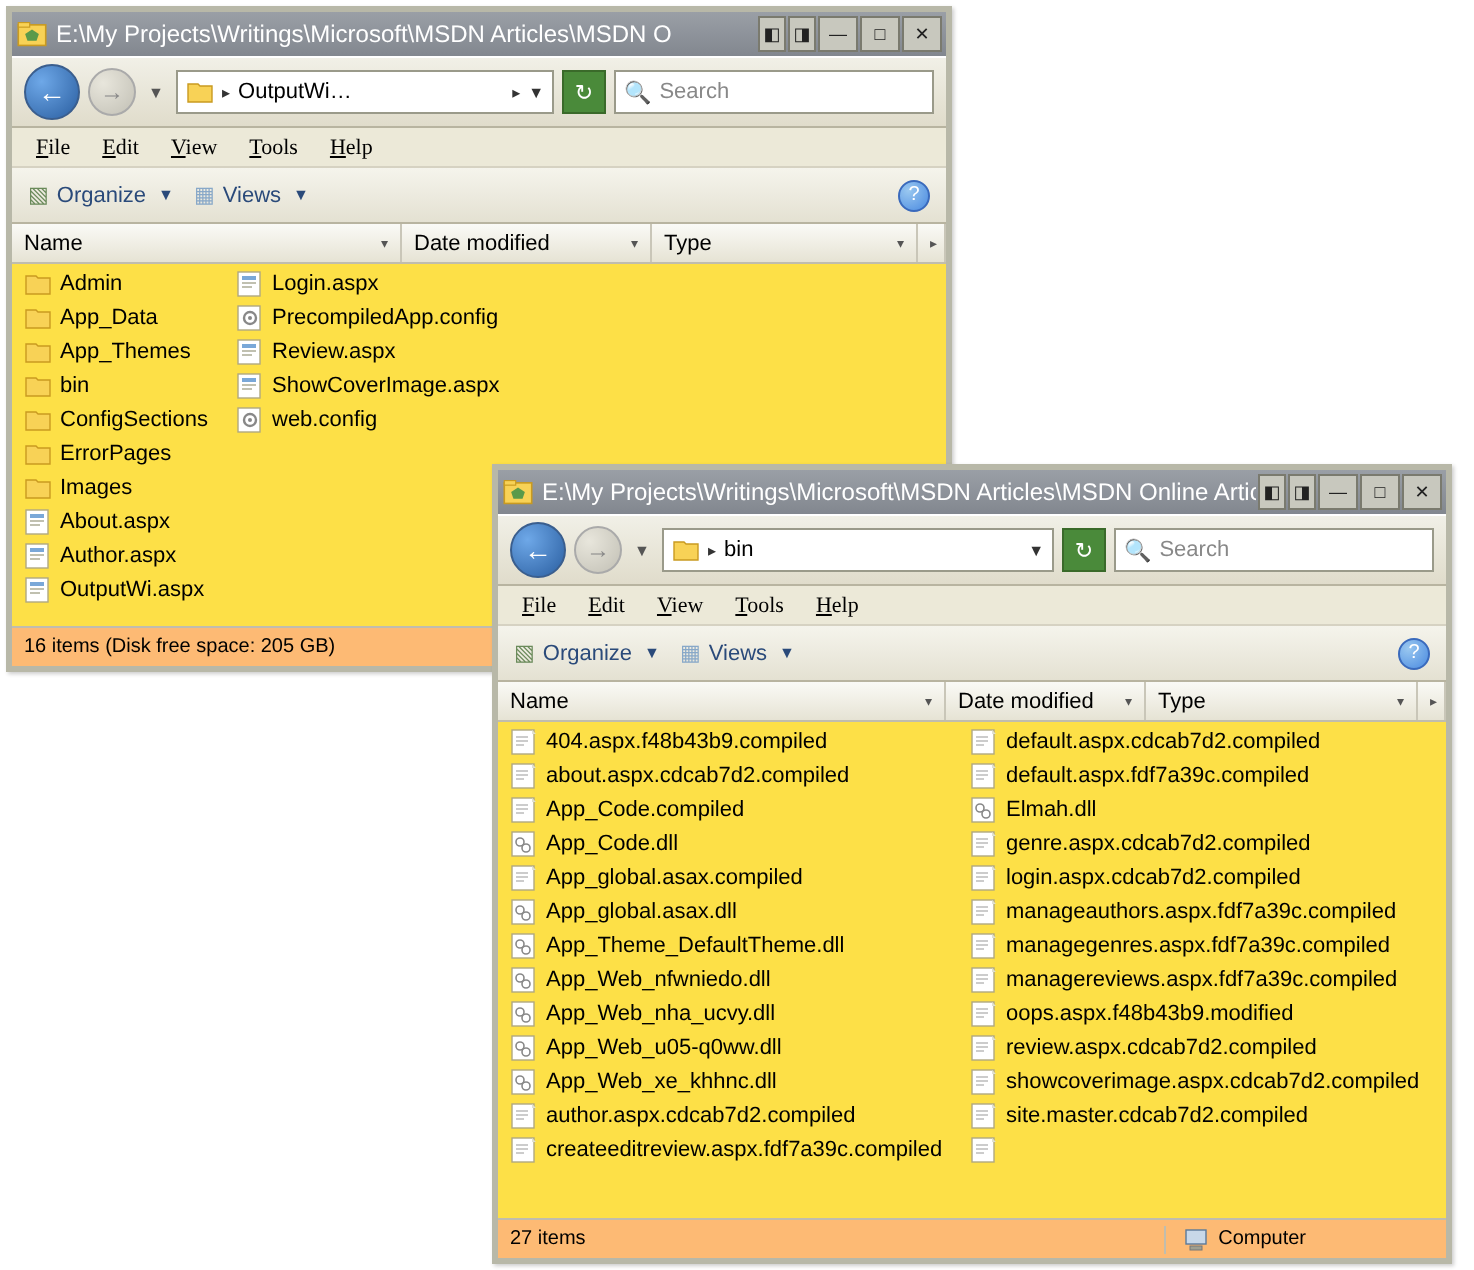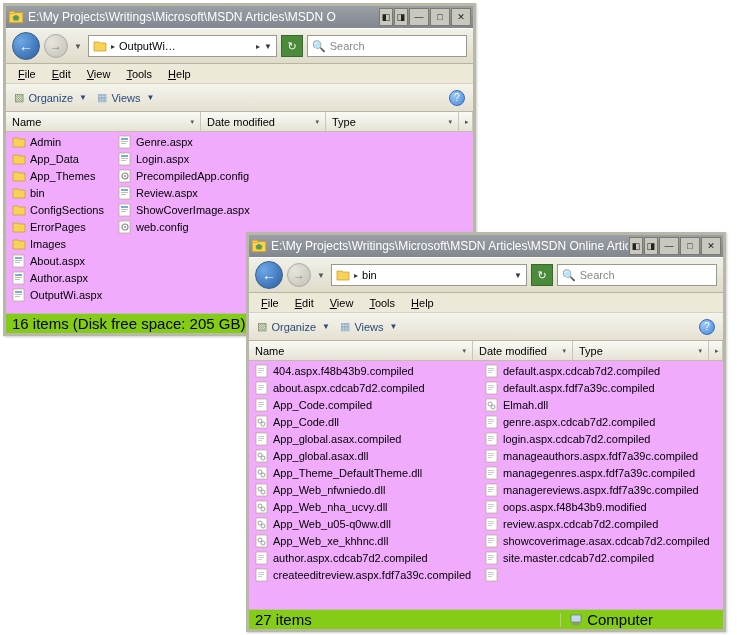--- a/index.html
+++ b/index.html
@@ -131,20 +131,21 @@
   .menubar {
     background: #ece9d8;
     height: 20px;
     display: flex;
     align-items: center;
     padding: 0 4px;
     border-bottom: 1px solid #d6d2c2;
   }
   .menu-item {
     padding: 2px 8px;
+    font-family: Liberation Serif, serif;
   }
   .menu-item .ul { text-decoration: underline; }
   .toolbar {
     background: linear-gradient(to bottom, #f5f4ec, #e4e1d2);
     height: 28px;
     display: flex;
     align-items: center;
     padding: 0 8px;
     border-bottom: 1px solid #b8b4a0;
     gap: 10px;
@@ -174,21 +175,21 @@
   .col-h {
     border-right: 1px solid #c9c6b8;
     padding: 2px 6px;
     display: flex;
     align-items: center;
     overflow: hidden;
     white-space: nowrap;
   }
   .col-h .drop { margin-left: auto; font-size: 7px; color: #555; }
   .filelist {
-    background: #f0abfc;
+    background: #fde047;
     flex: 1;
     overflow: hidden;
     position: relative;
   }
   .file-cols {
     display: flex;
     padding: 2px 4px;
     height: 100%;
   }
   .file-col {
@@ -203,27 +204,27 @@
     gap: 4px;
     height: 16px;
     padding: 0 2px;
     white-space: nowrap;
   }
   .ficon {
     width: 14px; height: 14px; flex-shrink: 0;
   }
   .statusbar {
     height: 20px;
-    background: #84cc16;
+    background: #fdba74;
     border-top: 1px solid #c0bdae;
     display: flex;
     align-items: center;
     padding: 0 6px;
     gap: 6px;
-    font-size: 15px;
+    font-size: 10px;
   }
   .status-sep {
     border-left: 1px solid #c0bdae;
     height: 14px;
     margin: 0 4px;
   }
   .status-right {
     display: flex;
     align-items: center;
     margin-left: auto;
@@ -409,26 +410,20 @@
               <use href="#i-aspx"></use>
             </svg>
             <span>OutputWi.aspx</span>
           </div>
         </div>
       <div class="file-col">
           <div class="file-item">
             <svg class="ficon" viewBox="0 0 14 14">
               <use href="#i-aspx"></use>
             </svg>
-            <span>Genre.aspx</span>
-          </div>
-          <div class="file-item">
-            <svg class="ficon" viewBox="0 0 14 14">
-              <use href="#i-aspx"></use>
-            </svg>
             <span>Login.aspx</span>
           </div>
           <div class="file-item">
             <svg class="ficon" viewBox="0 0 14 14">
               <use href="#i-config"></use>
             </svg>
             <span>PrecompiledApp.config</span>
           </div>
           <div class="file-item">
             <svg class="ficon" viewBox="0 0 14 14">
@@ -673,21 +668,21 @@
           <div class="file-item">
             <svg class="ficon" viewBox="0 0 14 14">
               <use href="#i-compiled"></use>
             </svg>
             <span>review.aspx.cdcab7d2.compiled</span>
           </div>
           <div class="file-item">
             <svg class="ficon" viewBox="0 0 14 14">
               <use href="#i-compiled"></use>
             </svg>
-            <span>showcoverimage.asax.cdcab7d2.compiled</span>
+            <span>showcoverimage.aspx.cdcab7d2.compiled</span>
           </div>
           <div class="file-item">
             <svg class="ficon" viewBox="0 0 14 14">
               <use href="#i-compiled"></use>
             </svg>
             <span>site.master.cdcab7d2.compiled</span>
           </div>
           <div class="file-item">
             <svg class="ficon" viewBox="0 0 14 14">
               <use href="#i-compiled"></use>

